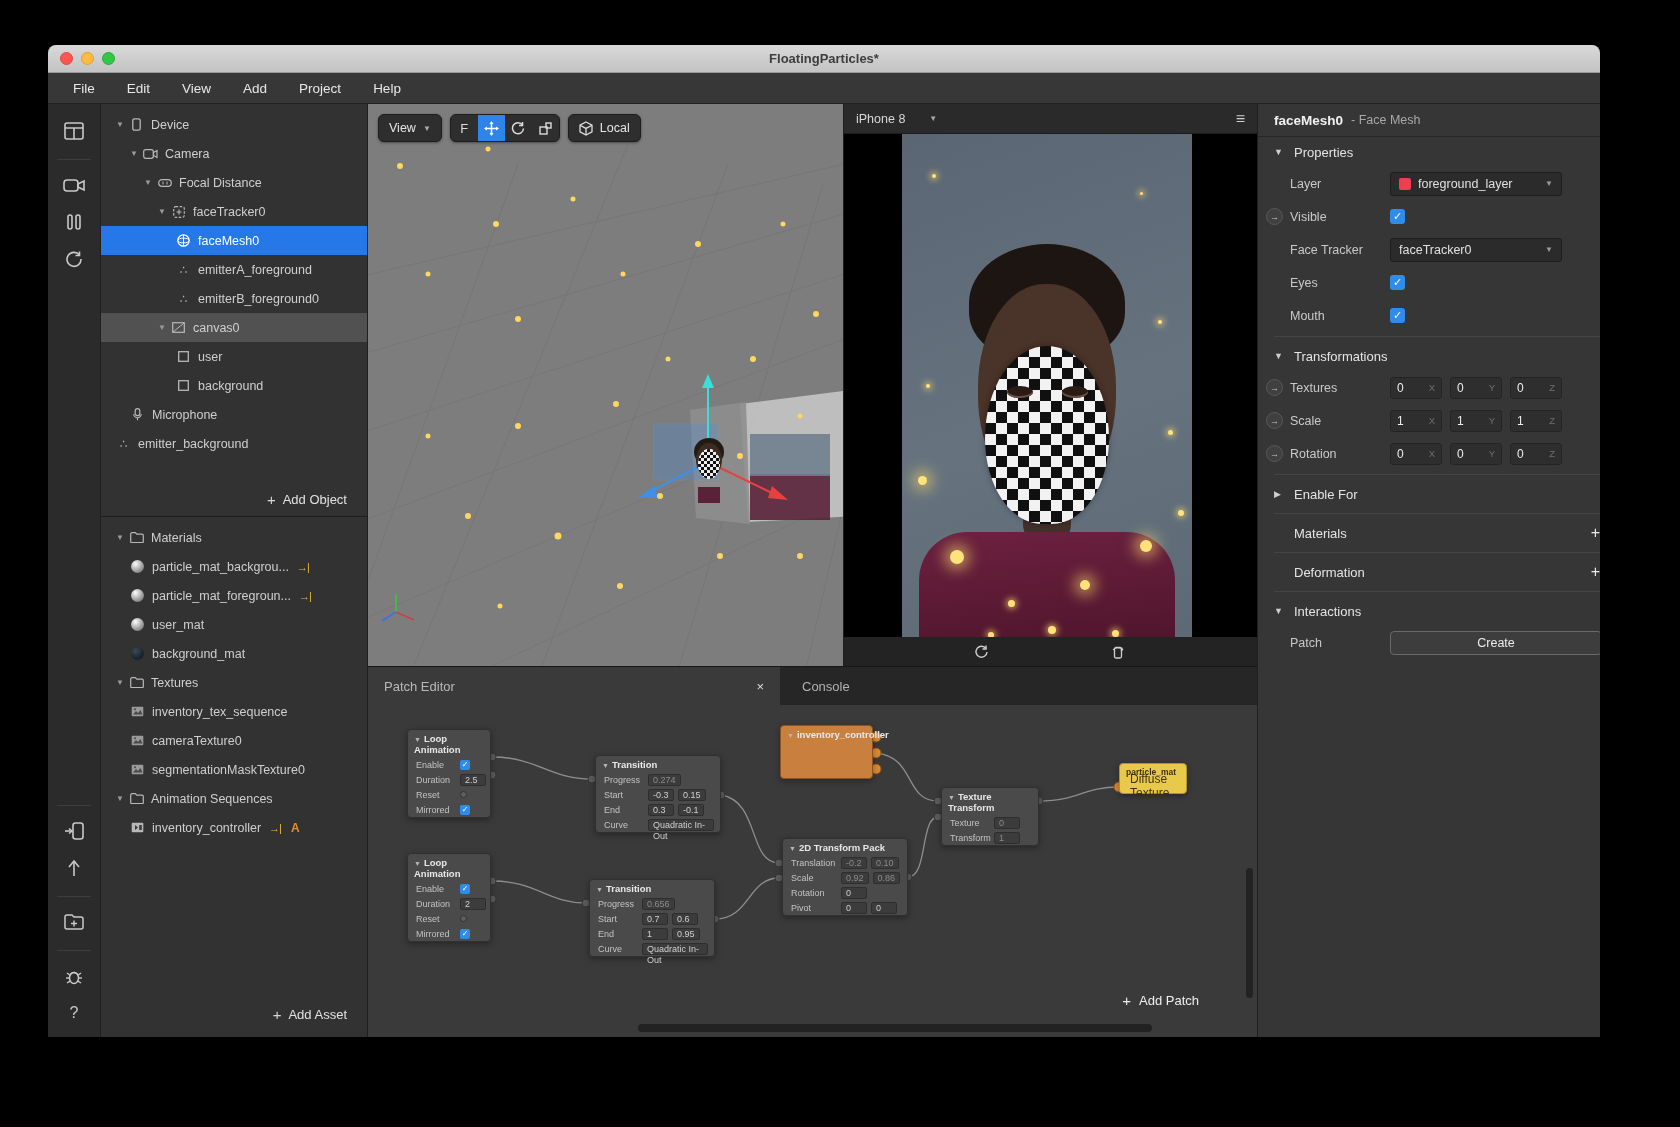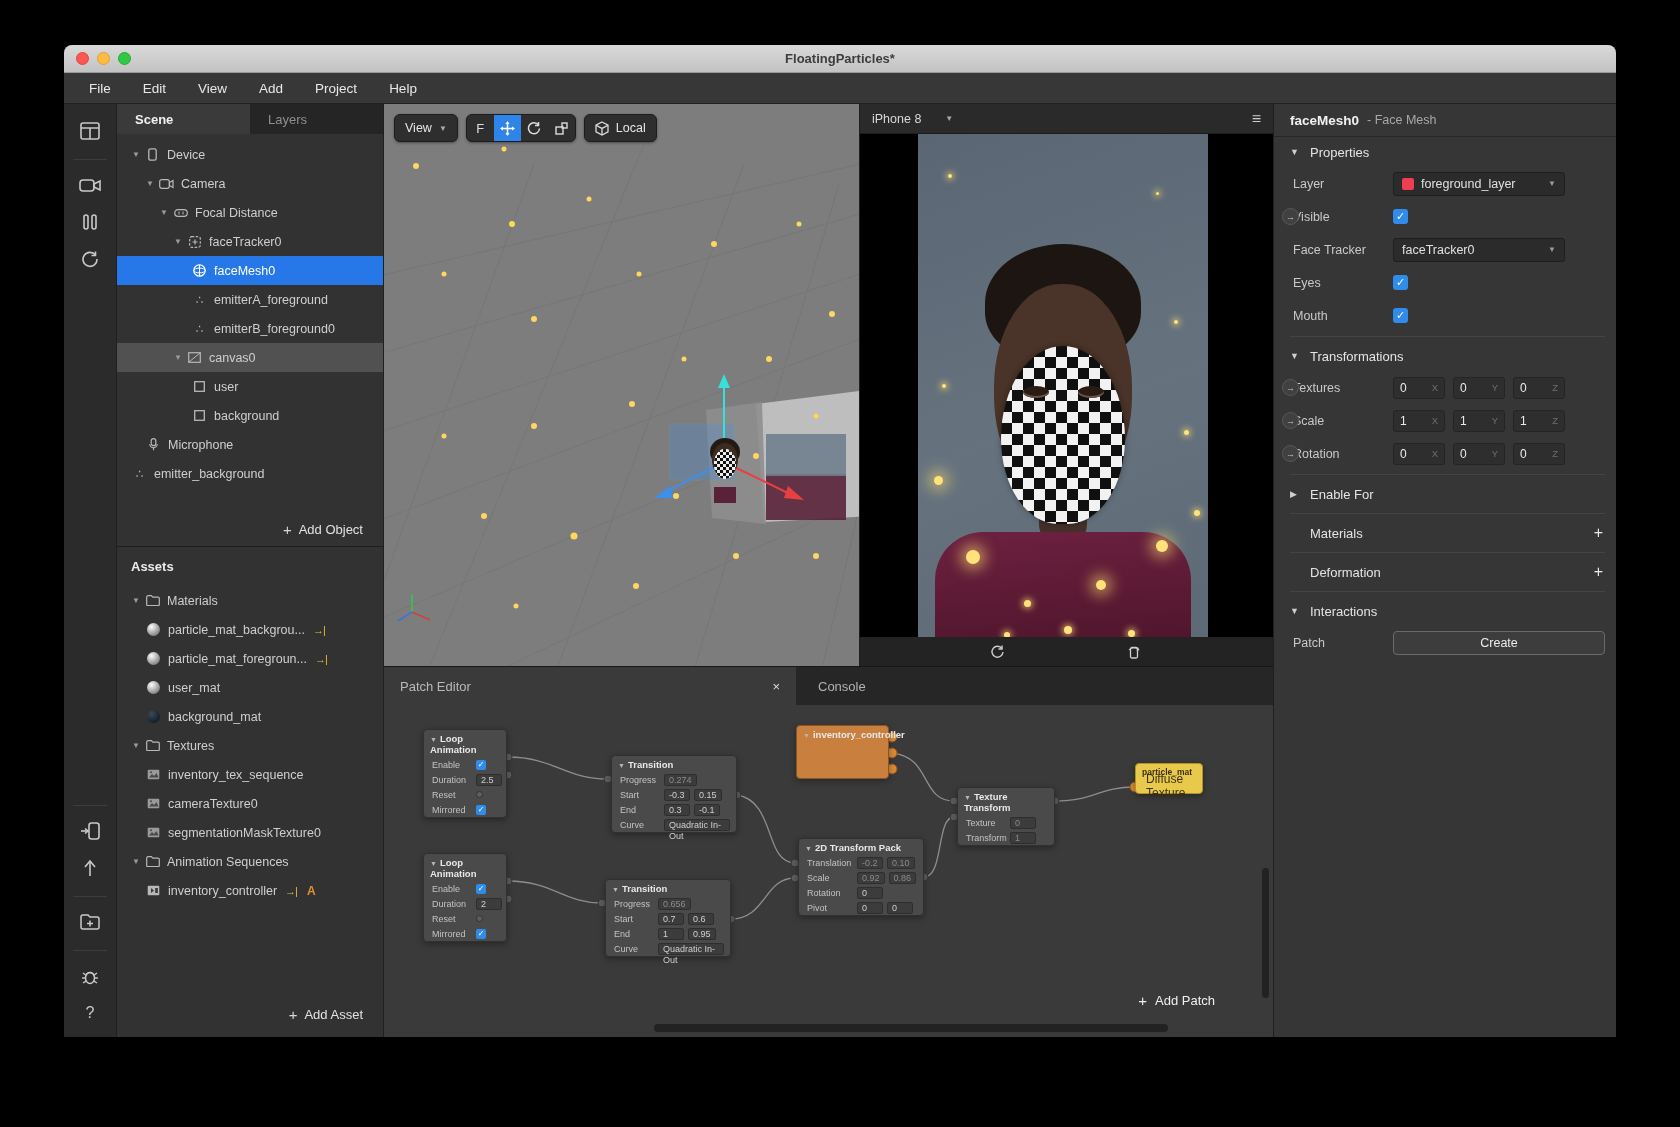--- a/index.html
+++ b/index.html
@@ -1,19 +1,19 @@
 <!DOCTYPE html>
 <html><head>
 <meta charset="utf-8">
 <style>
   * { margin:0; padding:0; box-sizing:border-box; }
   html,body { background:#000; width:1680px; height:1127px; overflow:hidden;
     font-family:"Liberation Sans", sans-serif; }
   .stage { position:relative; width:1680px; height:1127px; background:#000; }
-  .window { position:absolute; left:64px; top:45px; width:1552px; height:992px;
+  .window { position:absolute; left:48px; top:45px; width:1552px; height:992px;
     border-radius:8px 8px 0 0; overflow:hidden; background:#2e2e2e;
     box-shadow:0 18px 60px rgba(0,0,0,.8); display:flex; flex-direction:column; }
 
   
   .titlebar { height:28px; background:linear-gradient(#d9d9d9,#c3c3c3);
     display:flex; align-items:center; position:relative; flex:none;
     border-bottom:1px solid #9a9a9a; }
   .lights { display:flex; gap:8px; margin-left:12px; }
   .light { width:13px; height:13px; border-radius:50%; }
   .light.r { background:#fc5753; border:1px solid #df4744; }
@@ -148,21 +148,21 @@
   
   .inspector { flex:1; background:#363636; display:flex; flex-direction:column;
     border-left:1px solid #1f1f1f; }
   .insp-head { height:33px; display:flex; align-items:center; padding-left:16px;
     gap:8px; border-bottom:1px solid #262626; flex:none; }
   .insp-head .t { color:#f2f2f2; font-weight:bold; font-size:13.5px; }
   .insp-head .s { color:#a8a8a8; font-size:12.5px; }
   .sect { height:30px; display:flex; align-items:center; padding-left:16px; gap:10px;
     color:#e4e4e4; font-size:13px; flex:none; }
   .sect .tri { font-size:9px; color:#cfcfcf; width:10px; }
-  .irow { height:33px; display:flex; align-items:center; padding-left:19px;
+  .irow { height:33px; display:flex; align-items:center; padding-left:32px;
     color:#c9c9c9; font-size:12.5px; flex:none; position:relative; }
   .irow .lbl { width:100px; flex:none; }
   .conn { position:absolute; left:8px; width:17px; height:17px; border-radius:50%;
     background:#404040; border:1px solid #585858; color:#c5c5c5; font-size:9px;
     display:flex; align-items:center; justify-content:center; }
   .dd { width:172px; height:24px; background:#2b2b2b; border:1px solid #1e1e1e;
     border-radius:3px; display:flex; align-items:center; padding:0 8px; gap:7px;
     color:#e0e0e0; }
   .dd .chev { margin-left:auto; color:#9a9a9a; font-size:8px; }
   .swatch { width:12px; height:12px; border-radius:2px; background:#ef3d52; }
@@ -266,24 +266,20 @@
               <line x1="2" y1="5" x2="5.5" y2="7.5" stroke="#c9c9c9" stroke-width="1.4"></line>
               <line x1="16" y1="5" x2="12.5" y2="7.5" stroke="#c9c9c9" stroke-width="1.4"></line>
               <line x1="2" y1="15" x2="5.5" y2="12.8" stroke="#c9c9c9" stroke-width="1.4"></line>
               <line x1="16" y1="15" x2="12.5" y2="12.8" stroke="#c9c9c9" stroke-width="1.4"></line>
             </svg>
       </div>
       <div class="ric" style="font-size:16px;">?</div>
     </div>
 
     <div class="left-panel">
-      <div class="scene-tabs">
-        <div class="stab active">Scene</div>
-        <div class="stab inactive">Layers</div>
-      </div>
 
       <div class="tree">
         <div class="trow d1">
           <span class="exp">▼</span>
           <span class="ticon">
                 <svg width="9" height="13" viewBox="0 0 9 13">
                   <rect x="0.8" y="0.8" width="7.4" height="11.4" rx="1.8" fill="none" stroke="#b8b8b8" stroke-width="1.3"></rect>
                 </svg>
               </span>
           <span>Device</span>
@@ -380,21 +376,20 @@
         </div>
       </div>
 
       <div style="height:24px;"></div>
       <div class="add-btn">
         <span class="plus">+</span>
         <span>Add Object</span>
       </div>
       <div class="panel-div"></div>
 
-      <div class="assets-title">Assets</div>
       <div class="tree" style="flex:1;">
         <div class="trow d1">
           <span class="exp">▼</span>
           <span class="ticon">
                 <svg width="14" height="11" viewBox="0 0 14 11">
                   <path d="M0.7 2 a1.3 1.3 0 0 1 1.3-1.3 h3.4 l1.4 1.4 h5.2 a1.3 1.3 0 0 1 1.3 1.3 v6 a1.3 1.3 0 0 1-1.3 1.3 h-10 a1.3 1.3 0 0 1-1.3-1.3 Z" fill="none" stroke="#b8b8b8" stroke-width="1.2"></path>
                 </svg>
               </span>
           <span>Materials</span>
         </div>

